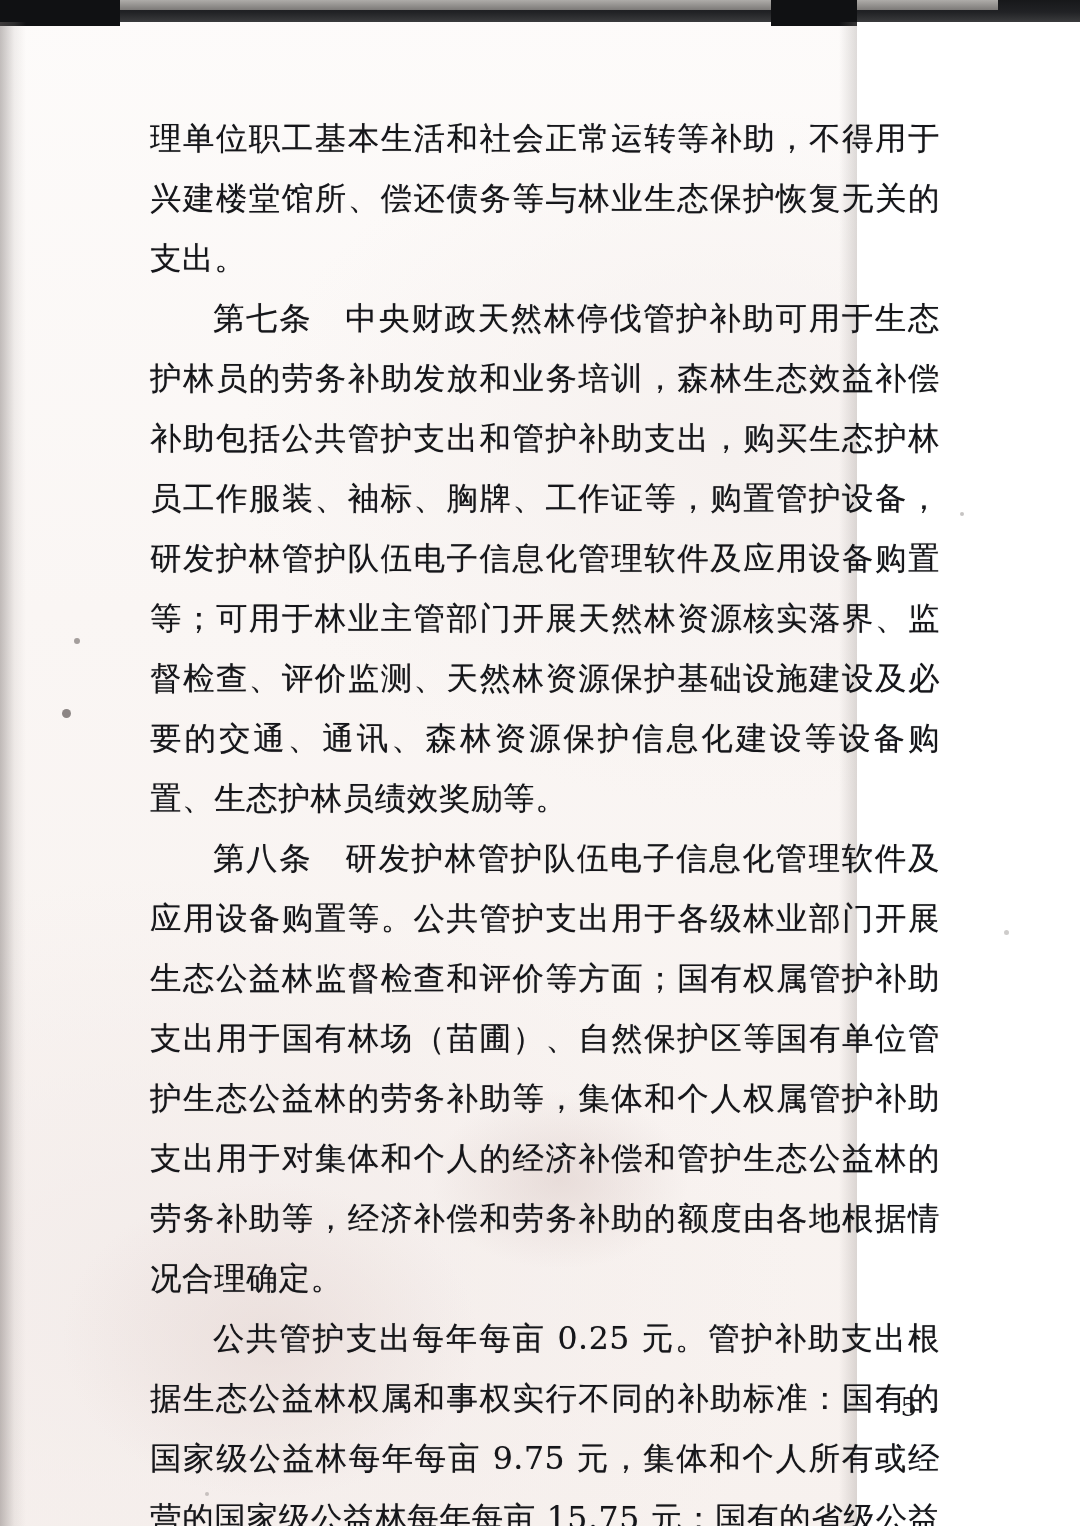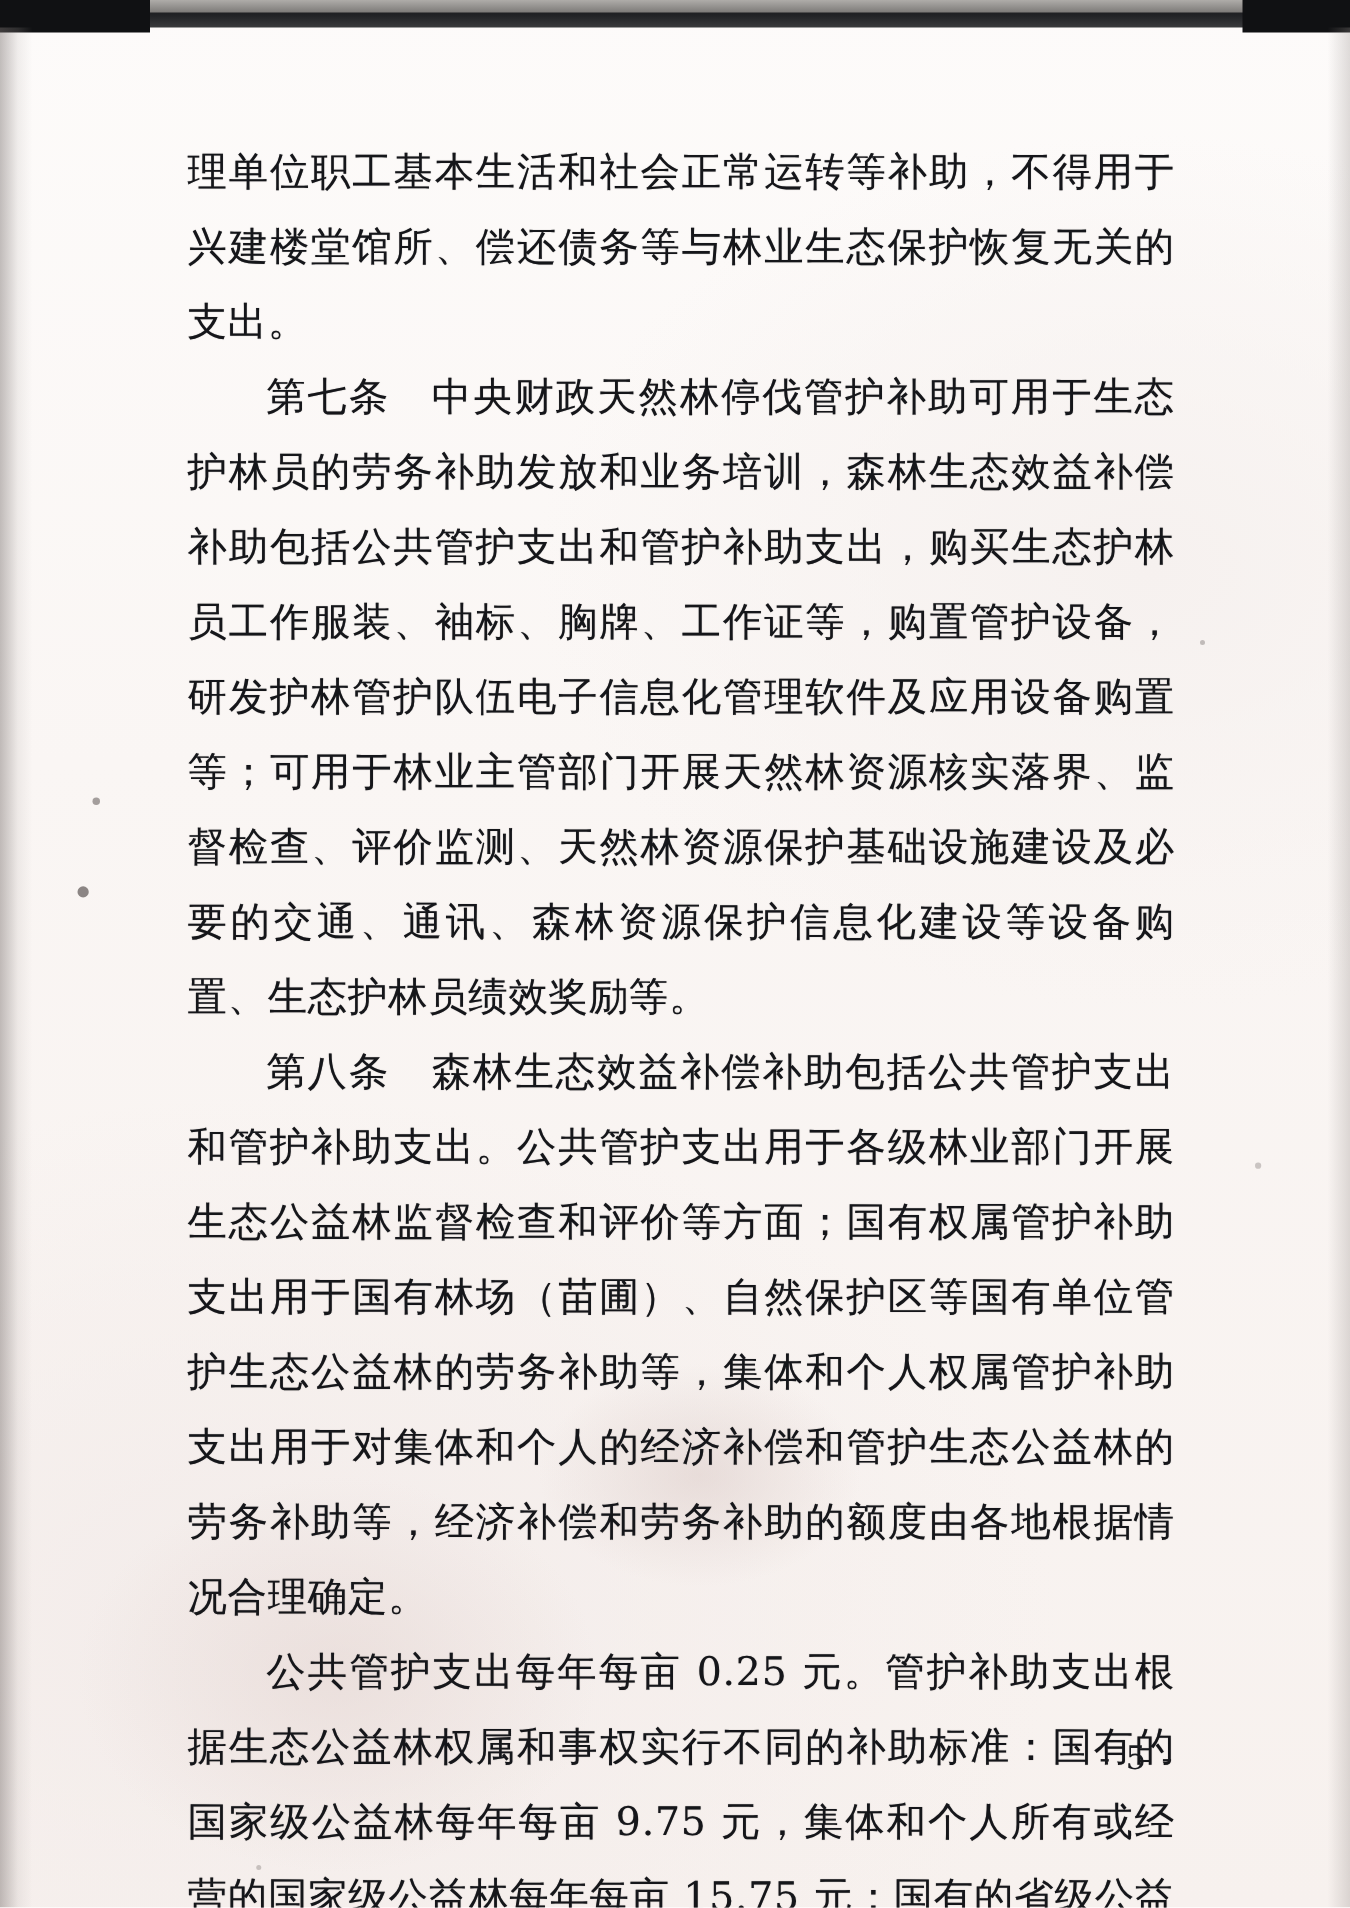--- a/index.html
+++ b/index.html
@@ -9,21 +9,21 @@
   body {
     width: 1080px;
     height: 1526px;
     background: #ffffff;
     font-family: "Liberation Serif", "DejaVu Serif", serif;
     overflow: hidden;
   }
 
   .page {
     position: relative;
-    width: 1080px;
+    width: 857px;
     height: 1526px;
     background:
       radial-gradient(ellipse 900px 600px at 20% 85%, #f3ecea 0%, rgba(243,236,234,0) 70%),
       radial-gradient(ellipse 700px 500px at 85% 30%, #f6f1ef 0%, rgba(246,241,239,0) 70%),
       linear-gradient(180deg, #fdfbfa 0%, #faf6f4 40%, #f7f1ee 100%);
   }
 
   
   .scan-edge {
     position: absolute;
@@ -159,19 +159,19 @@
 
   <div class="speck s1"></div>
   <div class="speck s2"></div>
   <div class="speck s3"></div>
   <div class="speck s4"></div>
   <div class="speck s5"></div>
 
   <div class="content">
     <p class="para">理单位职工基本生活和社会正常运转等补助，不得用于兴建楼堂馆所、偿还债务等与林业生态保护恢复无关的支出。</p>
     <p class="para indent gap">第七条　中央财政天然林停伐管护补助可用于生态护林员的劳务补助发放和业务培训，森林生态效益补偿补助包括公共管护支出和管护补助支出，购买生态护林员工作服装、袖标、胸牌、工作证等，购置管护设备，研发护林管护队伍电子信息化管理软件及应用设备购置等；可用于林业主管部门开展天然林资源核实落界、监督检查、评价监测、天然林资源保护基础设施建设及必要的交通、通讯、森林资源保护信息化建设等设备购置、生态护林员绩效奖励等。</p>
-    <p class="para indent gap">第八条　森林生态效益补偿补助包括公共管护支出和管护补助支出。公共管护支出用于各级林业部门开展生态公益林监督检查和评价等方面；国有权属管护补助支出用于国有林场（苗圃）、自然保护区等国有单位管护生态公益林的劳务补助等，集体和个人权属管护补助支出用于对集体和个人的经济补偿和管护生态公益林的劳务补助等，经济补偿和劳务补助的额度由各地根据情况合理确定。</p>
+    <p class="para indent gap">第八条　研发护林管护队伍电子信息化管理软件及应用设备购置等。公共管护支出用于各级林业部门开展生态公益林监督检查和评价等方面；国有权属管护补助支出用于国有林场（苗圃）、自然保护区等国有单位管护生态公益林的劳务补助等，集体和个人权属管护补助支出用于对集体和个人的经济补偿和管护生态公益林的劳务补助等，经济补偿和劳务补助的额度由各地根据情况合理确定。</p>
     <p class="para indent gap">公共管护支出每年每亩 0.25 元。管护补助支出根据生态公益林权属和事权实行不同的补助标准：国有的国家级公益林每年每亩 9.75 元，集体和个人所有或经营的国家级公益林每年每亩 15.75 元；国有的省级公益林（含省政府确定给予天然林保护补助的西丰县重点保护范围内的林地）每年</p>
   </div>
 
   <div class="page-number">- 5 -</div>
 
 </div>
 
 </body></html>

